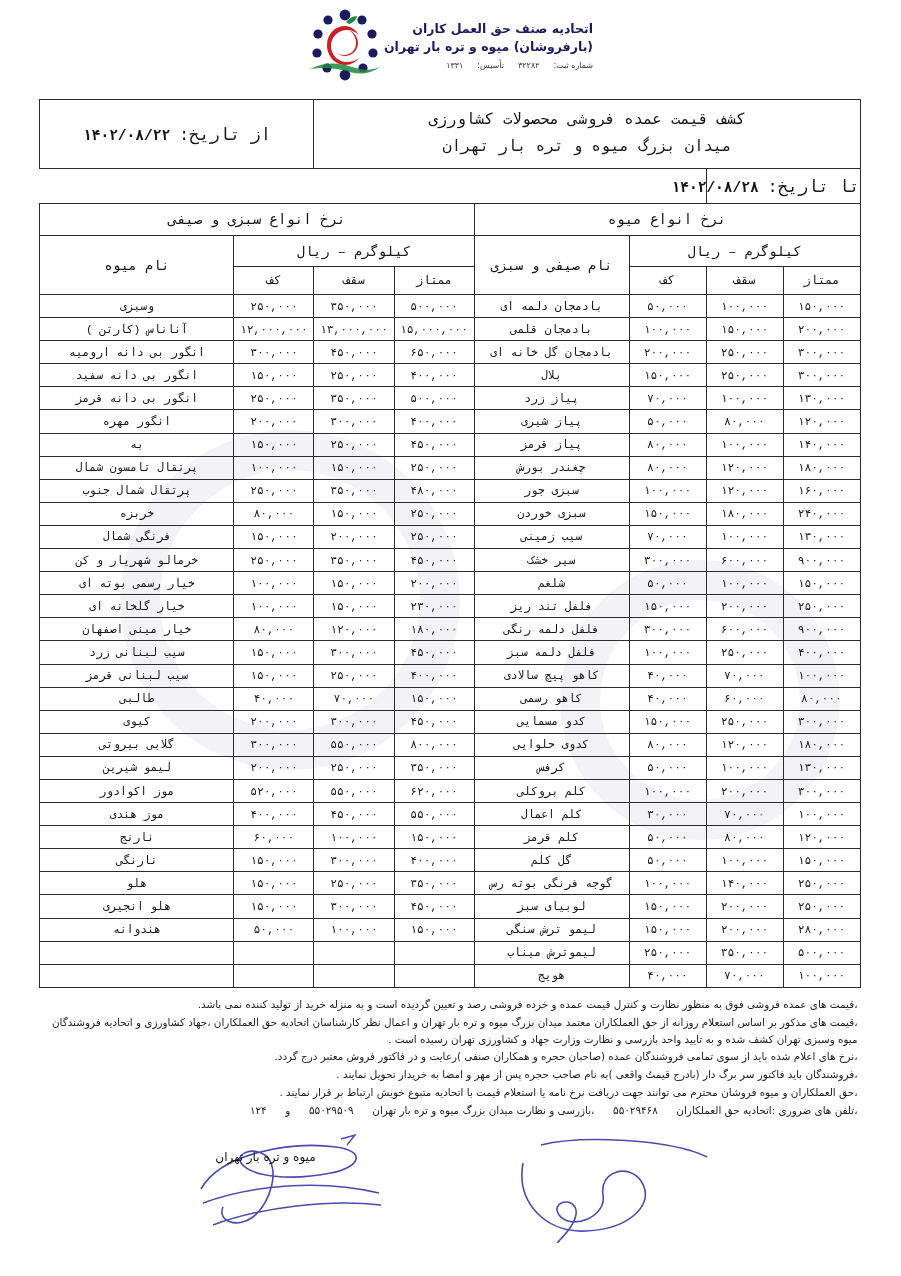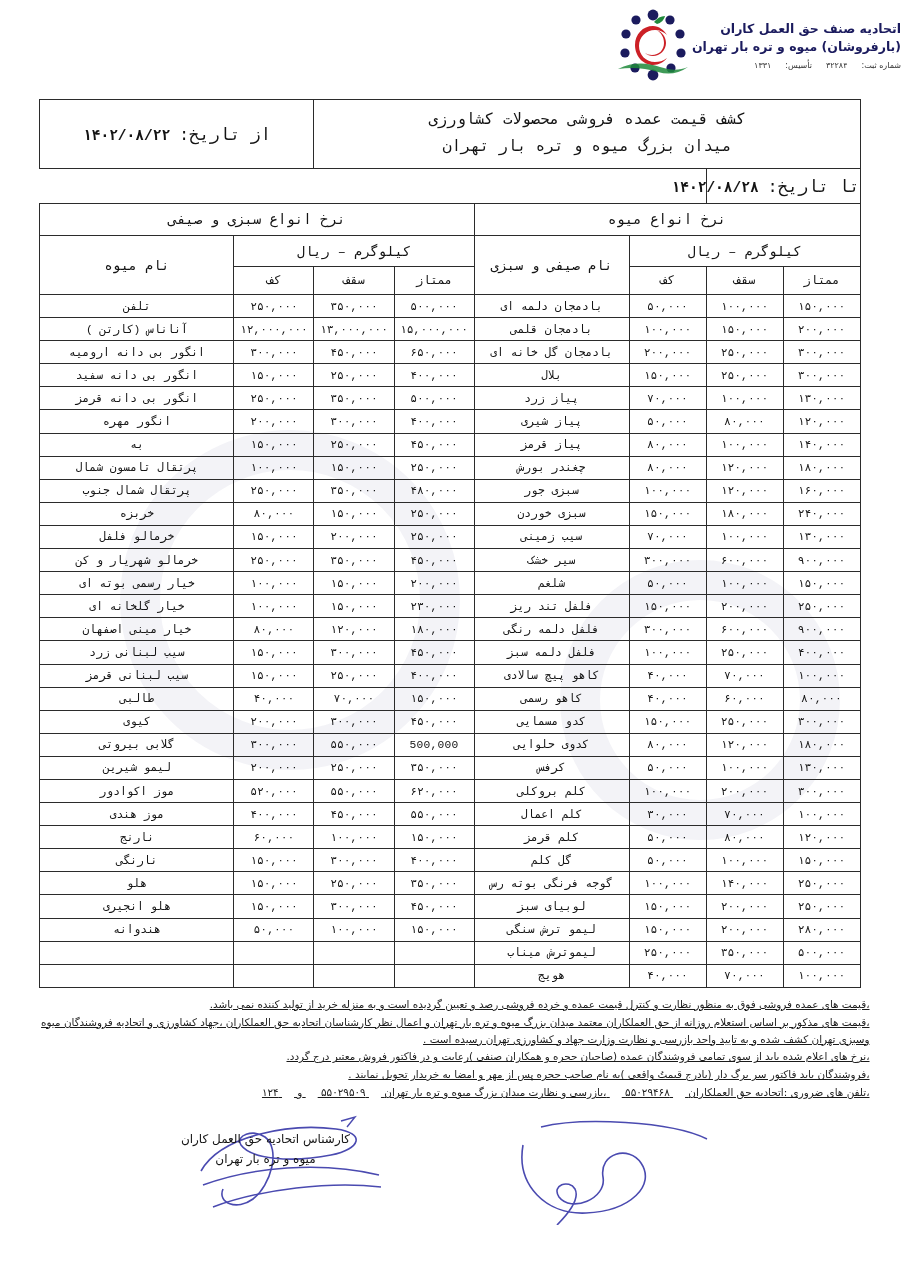--- a/index.html
+++ b/index.html
@@ -33,21 +33,21 @@
   .wm-c1 { width: 260px; height: 260px; left: 120px; top: 430px; }
   .wm-c2 { width: 200px; height: 200px; left: 560px; top: 560px; }
 
   
   .logo-header {
     position: relative;
     z-index: 2;
     height: 92px;
     display: flex;
     align-items: center;
-    justify-content: flex-start;
+    justify-content: center;
     gap: 2px;
   }
   .logo-mark {
     position: relative;
     width: 74px;
     height: 74px;
     flex: none;
   }
   .logo-text-block {
     display: flex;
@@ -143,23 +143,22 @@
     position: relative;
     z-index: 2;
     width: 838px;
     margin: 8px auto 0 auto;
     text-align: right;
     direction: rtl;
   }
   .note {
     font-size: 10.4px;
     line-height: 1.62;
-    margin: 0 0 1px 0;
+    margin: 0 12px 1px 0;
     color: #1a1a1a;
-    text-decoration: underline;
   }
   .note-phone .sep { display: inline-block; width: 12px; }
   .note-last { text-align: center; }
 
   
   .signatures {
     position: relative;
     z-index: 2;
     margin-top: 14px;
     display: flex;
@@ -282,21 +281,21 @@
       </tbody>
       <tbody id="rows-host">
         <tr class="data-row">
           <td class="pricecell">۱۵۰,۰۰۰</td>
           <td class="pricecell">۱۰۰,۰۰۰</td>
           <td class="pricecell">۵۰,۰۰۰</td>
           <td class="namecell">بادمجان دلمه ای</td>
           <td class="pricecell">۵۰۰,۰۰۰</td>
           <td class="pricecell">۳۵۰,۰۰۰</td>
           <td class="pricecell">۲۵۰,۰۰۰</td>
-          <td class="namecell">تلفن</td>
+          <td class="namecell">وسبزی</td>
         </tr>
         <tr class="data-row">
           <td class="pricecell">۲۰۰,۰۰۰</td>
           <td class="pricecell">۱۵۰,۰۰۰</td>
           <td class="pricecell">۱۰۰,۰۰۰</td>
           <td class="namecell">بادمجان قلمی</td>
           <td class="pricecell">۱۵,۰۰۰,۰۰۰</td>
           <td class="pricecell">۱۳,۰۰۰,۰۰۰</td>
           <td class="pricecell">۱۲,۰۰۰,۰۰۰</td>
           <td class="namecell">آناناس (کارتن )</td>
@@ -382,21 +381,21 @@
           <td class="namecell">خربزه</td>
         </tr>
         <tr class="data-row">
           <td class="pricecell">۱۳۰,۰۰۰</td>
           <td class="pricecell">۱۰۰,۰۰۰</td>
           <td class="pricecell">۷۰,۰۰۰</td>
           <td class="namecell">سیب زمینی</td>
           <td class="pricecell">۲۵۰,۰۰۰</td>
           <td class="pricecell">۲۰۰,۰۰۰</td>
           <td class="pricecell">۱۵۰,۰۰۰</td>
-          <td class="namecell">خرمالو فلفل</td>
+          <td class="namecell">فرنگی شمال</td>
         </tr>
         <tr class="data-row">
           <td class="pricecell">۹۰۰,۰۰۰</td>
           <td class="pricecell">۶۰۰,۰۰۰</td>
           <td class="pricecell">۳۰۰,۰۰۰</td>
           <td class="namecell">سیر خشک</td>
           <td class="pricecell">۴۵۰,۰۰۰</td>
           <td class="pricecell">۳۵۰,۰۰۰</td>
           <td class="pricecell">۲۵۰,۰۰۰</td>
           <td class="namecell">خرمالو شهریار و کن</td>
@@ -469,21 +468,21 @@
           <td class="pricecell">۴۵۰,۰۰۰</td>
           <td class="pricecell">۳۰۰,۰۰۰</td>
           <td class="pricecell">۲۰۰,۰۰۰</td>
           <td class="namecell">کیوی</td>
         </tr>
         <tr class="data-row">
           <td class="pricecell">۱۸۰,۰۰۰</td>
           <td class="pricecell">۱۲۰,۰۰۰</td>
           <td class="pricecell">۸۰,۰۰۰</td>
           <td class="namecell">کدوی حلوایی</td>
-          <td class="pricecell">500,000</td>
+          <td class="pricecell">۸۰۰,۰۰۰</td>
           <td class="pricecell">۵۵۰,۰۰۰</td>
           <td class="pricecell">۳۰۰,۰۰۰</td>
           <td class="namecell">گلابی بیروتی</td>
         </tr>
         <tr class="data-row">
           <td class="pricecell">۱۳۰,۰۰۰</td>
           <td class="pricecell">۱۰۰,۰۰۰</td>
           <td class="pricecell">۵۰,۰۰۰</td>
           <td class="namecell">کرفس</td>
           <td class="pricecell">۳۵۰,۰۰۰</td>
@@ -584,20 +583,21 @@
       </tbody>
 
   </table>
 </div>
 
 <div class="notes">
   <p class="note">،قیمت های عمده فروشی فوق  به منظور نظارت و کنترل قیمت عمده و خرده فروشی رصد و تعیین گردیده است و به منزله خرید از تولید کننده نمی باشد.</p>
   <p class="note">،قیمت های مذکور بر اساس استعلام روزانه از حق العملکاران معتمد میدان بزرگ میوه و تره بار تهران و اعمال نظر کارشناسان اتحادیه حق العملکاران ،جهاد کشاورزی و اتحادیه فروشندگان میوه وسبزی تهران کشف شده و به تایید واحد بازرسی و نظارت وزارت جهاد و کشاورزی تهران رسیده است .</p>
   <p class="note">،نرخ های اعلام شده باید از سوی تمامی فروشندگان عمده (صاحبان حجره و همکاران صنفی )رعایت و در فاکتور فروش معتبر درج گردد.</p>
   <p class="note">،فروشندگان باید فاکتور سر برگ دار (بادرج قیمتُ واقعی )به نام صاحب حجره پس از مهر و امضا به خریدار تحویل نمایند .</p>
+  <p class="note">،حق العملکاران و میوه فروشان محترم می توانند جهت دریافت نرخ نامه یا استعلام قیمت با اتحادیه متبوع خویش ارتباط بر قرار نمایند .</p>
   <p class="note note-phone">
     <span>،تلفن های ضروری :اتحادیه حق العملکاران</span>
     <span class="sep"></span>
     <span>۵۵۰۲۹۴۶۸</span>
     <span class="sep"></span>
     <span>،بازرسی و نظارت میدان بزرگ میوه و تره بار  تهران</span>
     <span class="sep"></span>
     <span>۵۵۰۲۹۵۰۹</span>
     <span class="sep"></span>
     <span>و</span>
@@ -614,17 +614,16 @@
     </svg>
   </div>
   <div class="sig">
     <svg class="sig-ink" viewBox="0 0 250 110">
       <path d="M60 56 C80 20 150 8 195 14 C225 18 220 34 190 40 C150 48 110 44 100 30 C94 20 112 14 124 22 C140 34 130 70 112 84 C96 96 76 88 82 74" fill="none" stroke="#4a4ab0" stroke-width="1.6"></path>
       <path d="M62 70 C110 52 180 46 238 60" fill="none" stroke="#4a4ab0" stroke-width="1.5"></path>
       <path d="M72 92 C120 74 190 66 240 72" fill="none" stroke="#4a4ab0" stroke-width="1.5"></path>
       <path d="M200 6 L214 2 L206 12" fill="none" stroke="#4a4ab0" stroke-width="1.4"></path>
     </svg>
     <div class="sig-label">
-      <div>کارشناس اتحادیه حق العمل کاران</div>
       <div>میوه و تره بار تهران</div>
     </div>
   </div>
 </div>
 
 </body></html>

